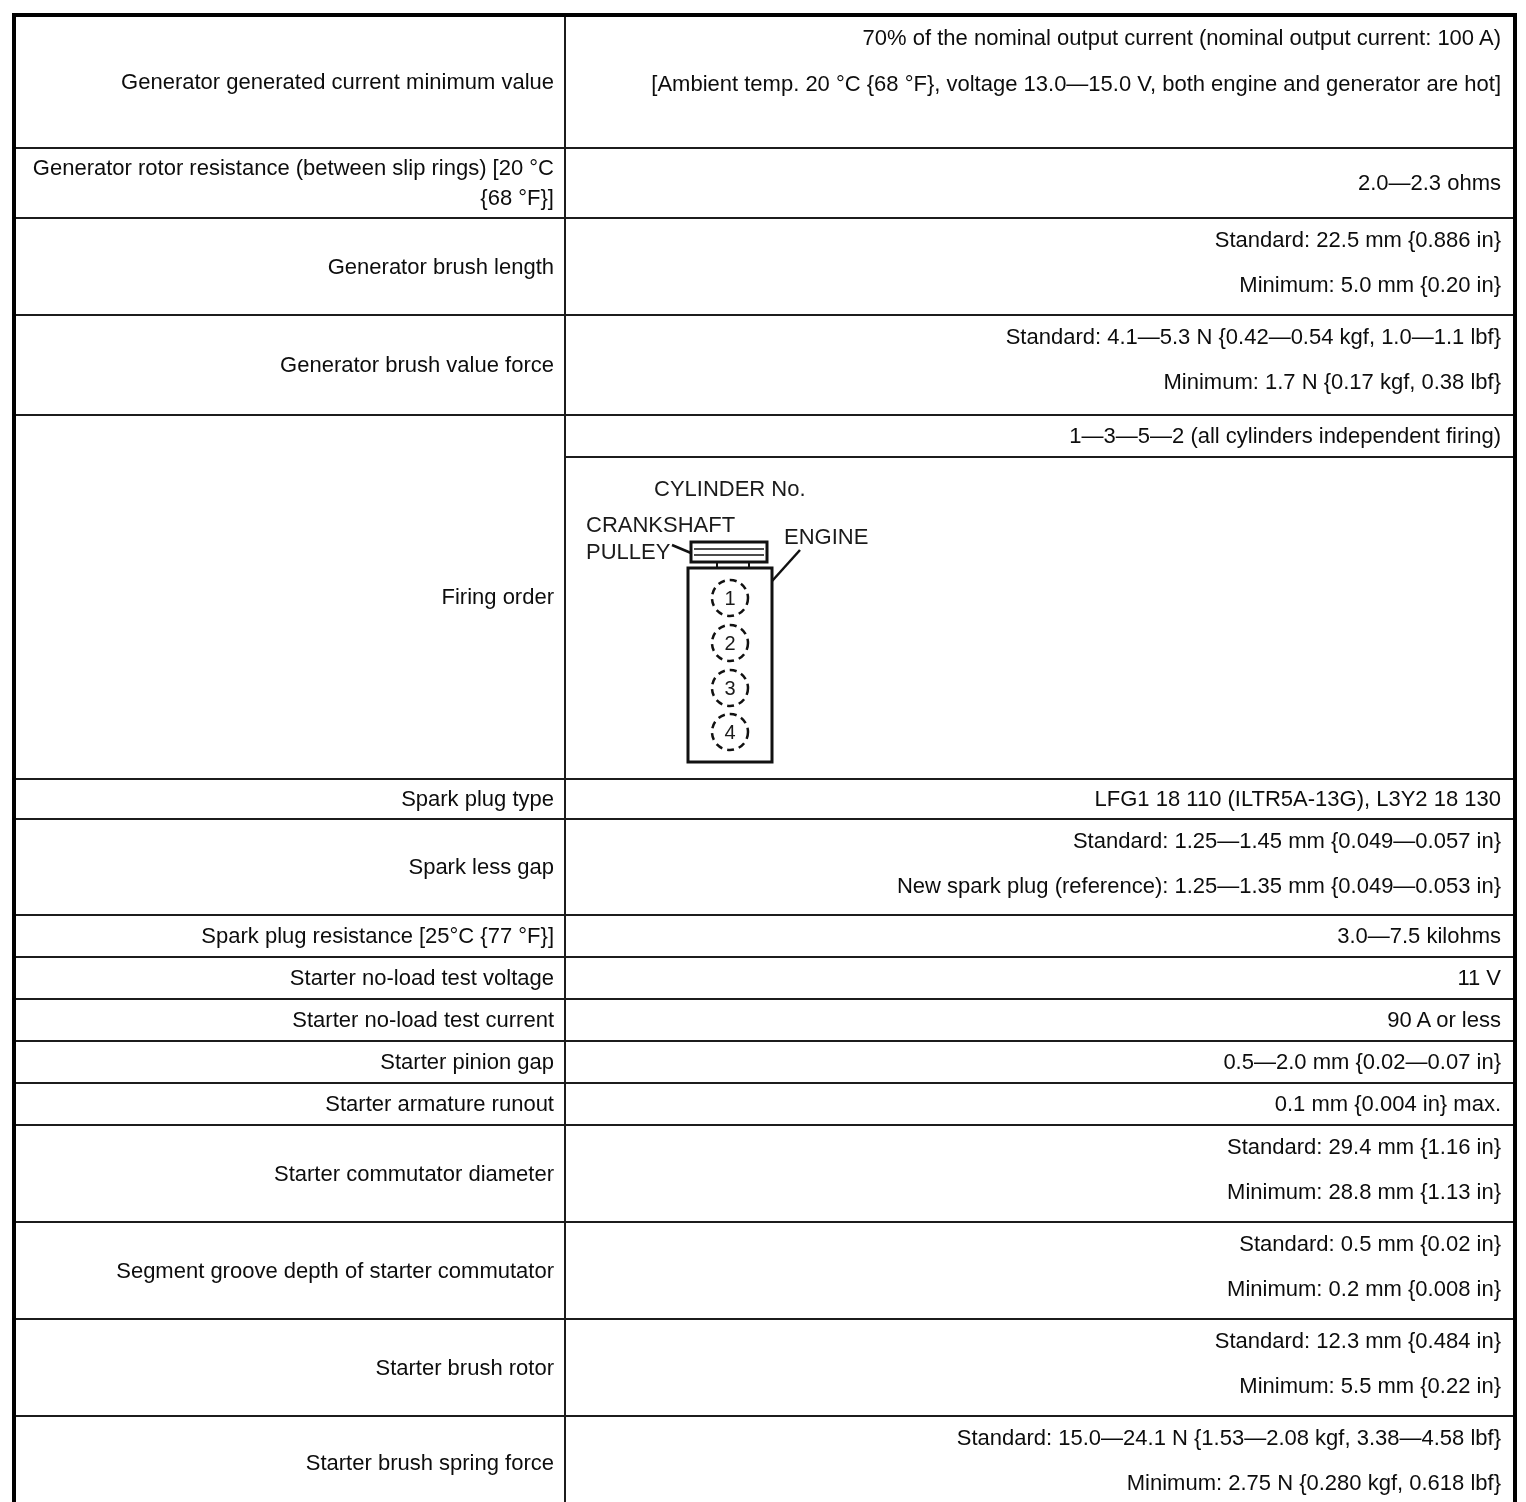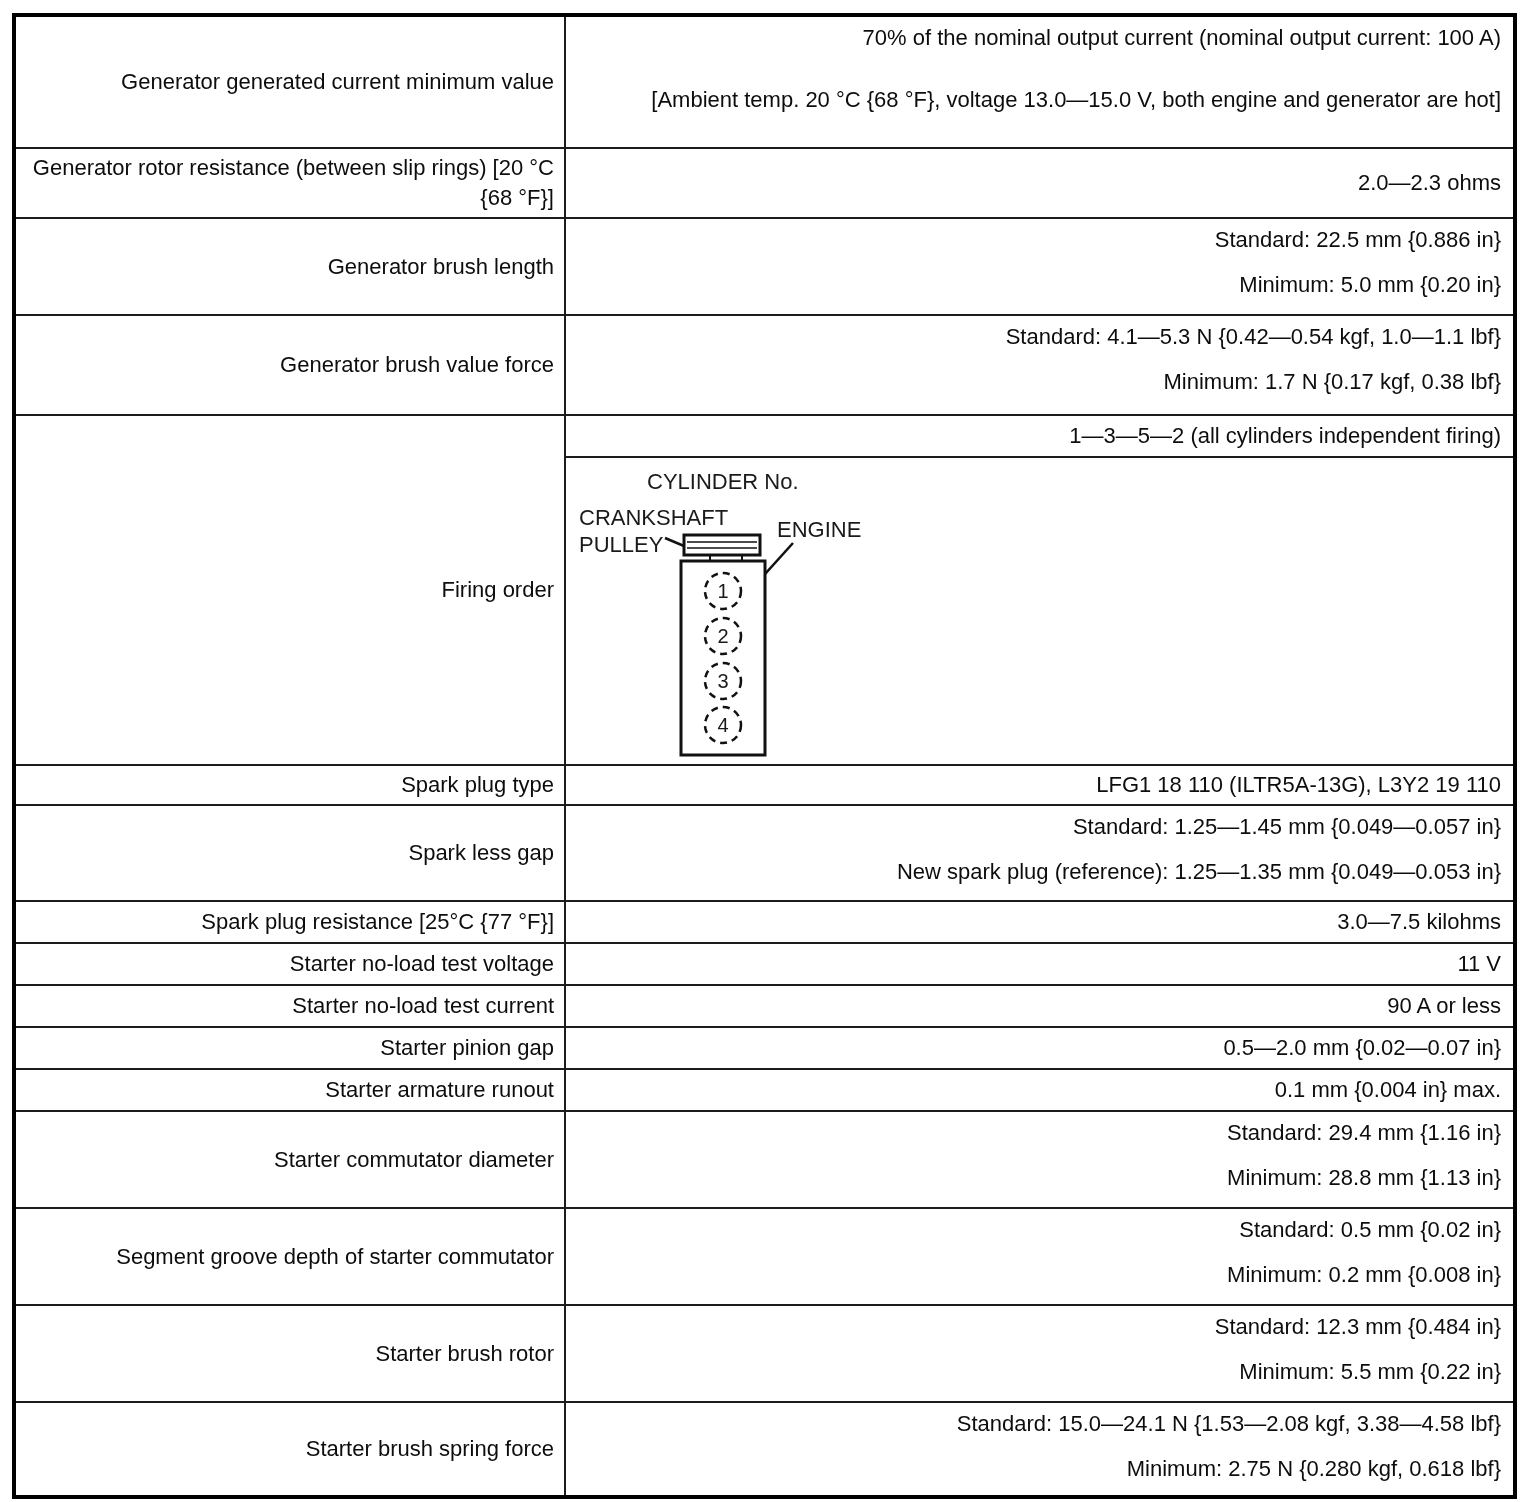--- a/index.html
+++ b/index.html
@@ -42,33 +42,33 @@
     vertical-align: middle;
   }
   td.value.multi {
     vertical-align: top;
     padding-top: 6px;
   }
   td.value.multi .para + .para {
     margin-top: 15px;
   }
   td.value.multi.tall .para + .para {
-    margin-top: 32px;
+    margin-top: 16px;
   }
   tr.h133 { height: 133px; }
   tr.h67  { height: 67px; }
   tr.h97  { height: 97px; }
   tr.h100 { height: 100px; }
   tr.h96  { height: 96px; }
   tr.h95  { height: 95px; }
   tr.h42  { height: 42px; }
   tr.h40  { height: 40px; }
   tr.h306 { height: 306px; }
   td.diagram-cell {
-    padding: 1px;
+    padding: 8px;
     vertical-align: top;
   }
   .fo-diagram-svg {
     display: block;
   }
   .fo-diagram-svg text {
     font-family: "Liberation Sans", "DejaVu Sans", sans-serif;
     font-size: 22px;
     fill: #1a1a1a;
   }
@@ -148,21 +148,21 @@
             <text class="cyl-num" x="156" y="139" text-anchor="middle">1</text>
             <text class="cyl-num" x="156" y="184" text-anchor="middle">2</text>
             <text class="cyl-num" x="156" y="229" text-anchor="middle">3</text>
             <text class="cyl-num" x="156" y="273" text-anchor="middle">4</text>
           </svg>
         </td>
       </tr>
 
       <tr class="h40">
         <td class="label">Spark plug type</td>
-        <td class="value">LFG1 18 110 (ILTR5A-13G), L3Y2 19 110</td>
+        <td class="value">LFG1 18 110 (ILTR5A-13G), L3Y2 18 130</td>
       </tr>
 
       <tr class="h96">
         <td class="label">Spark less gap</td>
         <td class="value multi">
           <div class="para">Standard: 1.25—1.45 mm {0.049—0.057 in}</div>
           <div class="para">New spark plug (reference): 1.25—1.35 mm {0.049—0.053 in}</div>
         </td>
       </tr>
 

